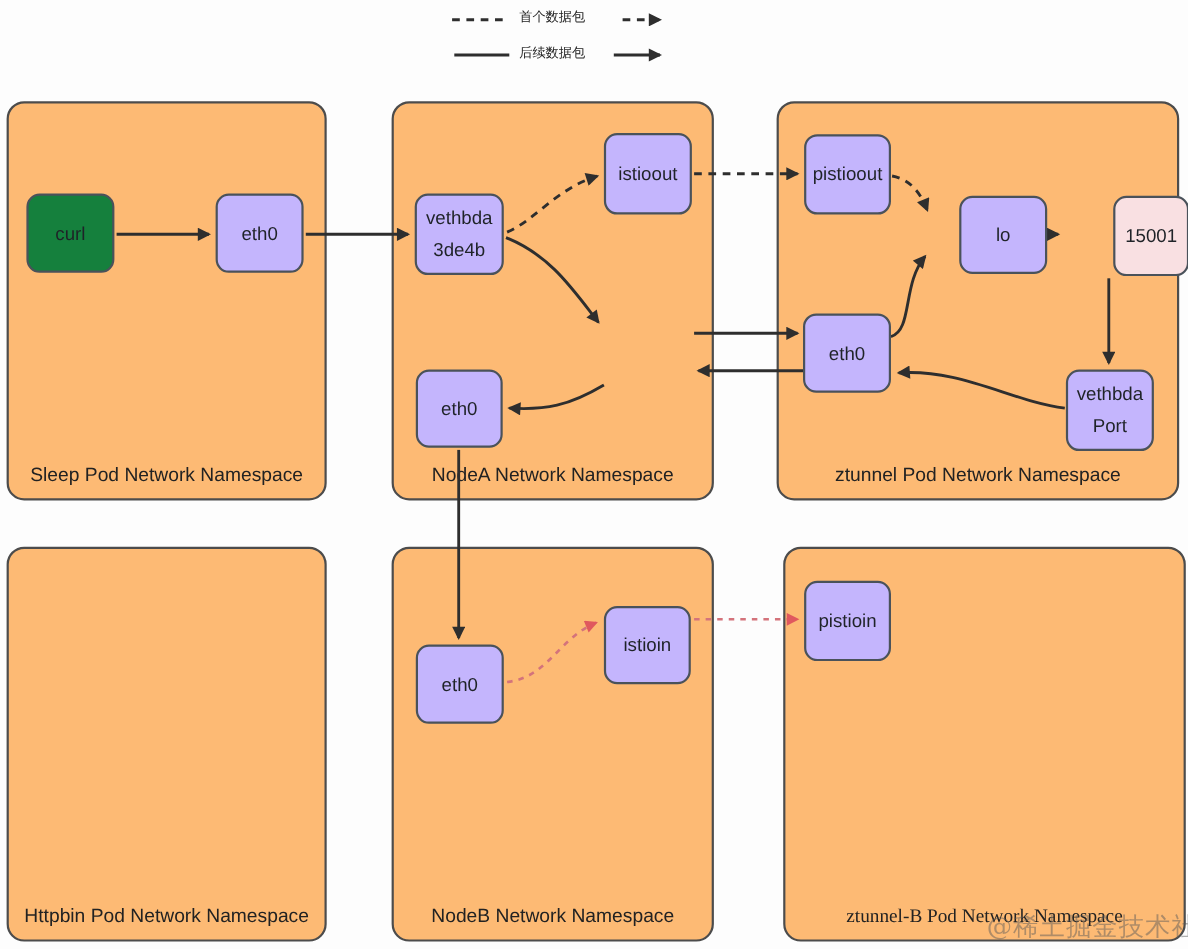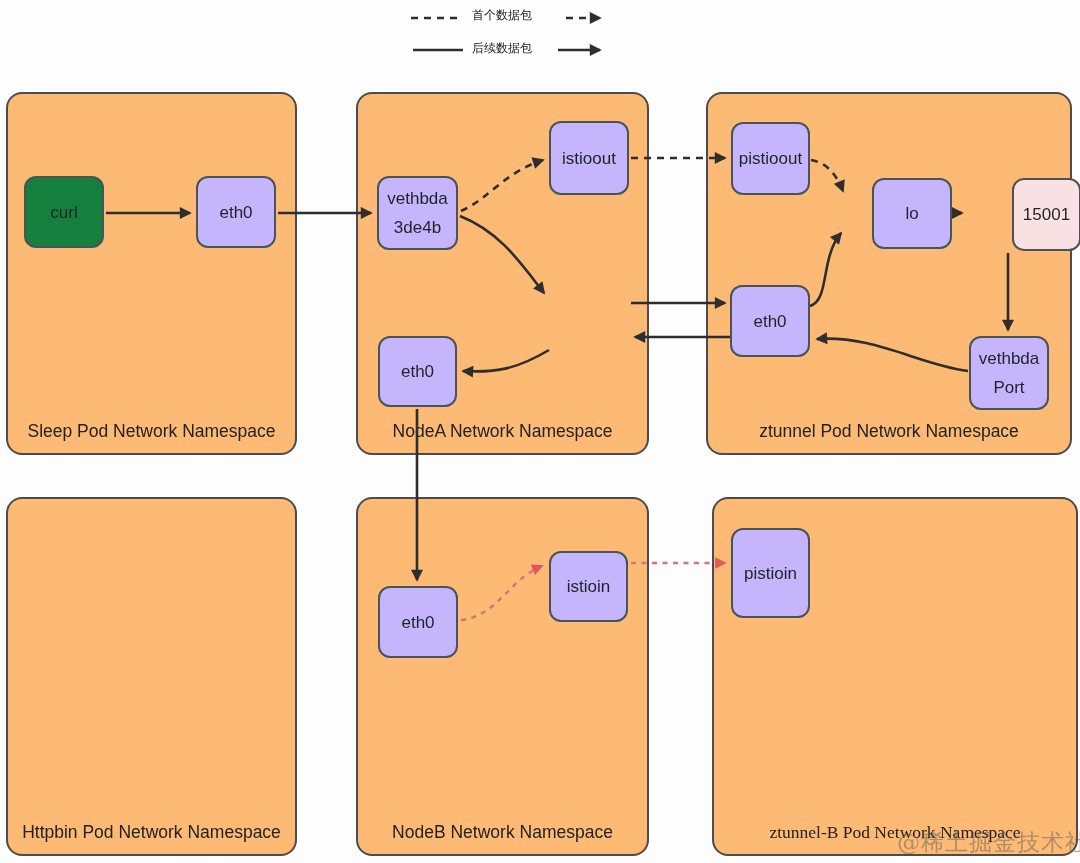--- a/index.html
+++ b/index.html
@@ -39,21 +39,21 @@
   .n-istioout    {left:549px;top:121px;width:80px;height:74px;}
   .n-veth51e     {left:549px;top:285px;width:80px;height:71px;}
   .n-nodea-eth0  {left:378px;top:336px;width:79px;height:71px;}
   .n-pistioout   {left:731px;top:122px;width:79px;height:73px;}
   .n-lo          {left:872px;top:178px;width:80px;height:71px;}
   .n-15001       {left:1012px;top:178px;width:69px;height:73px;background:#f9e0e2;}
   .n-ztunnel-eth0{left:730px;top:285px;width:80px;height:72px;}
   .n-random-port {left:969px;top:336px;width:80px;height:74px;}
   .n-nodeb-eth0  {left:378px;top:586px;width:80px;height:72px;}
   .n-istioin     {left:549px;top:551px;width:79px;height:71px;}
-  .n-pistioin    {left:731px;top:528px;width:79px;height:90px;justify-content:center;}
+  .n-pistioin    {left:731px;top:528px;width:79px;height:73px;justify-content:center;}
 
   
   .arrows{position:absolute;left:0;top:0;z-index:2;pointer-events:none;}
   .s {stroke:#2e2e2e;stroke-width:2.6;fill:none;}
   .d {stroke:#2e2e2e;stroke-width:2.6;fill:none;stroke-dasharray:7 6;}
   .rd{stroke:#d4737b;stroke-width:2.4;fill:none;stroke-dasharray:5 5.5;}
 
   
   .legend-text{
     position:absolute;font-size:12px;font-weight:400;color:#222;

